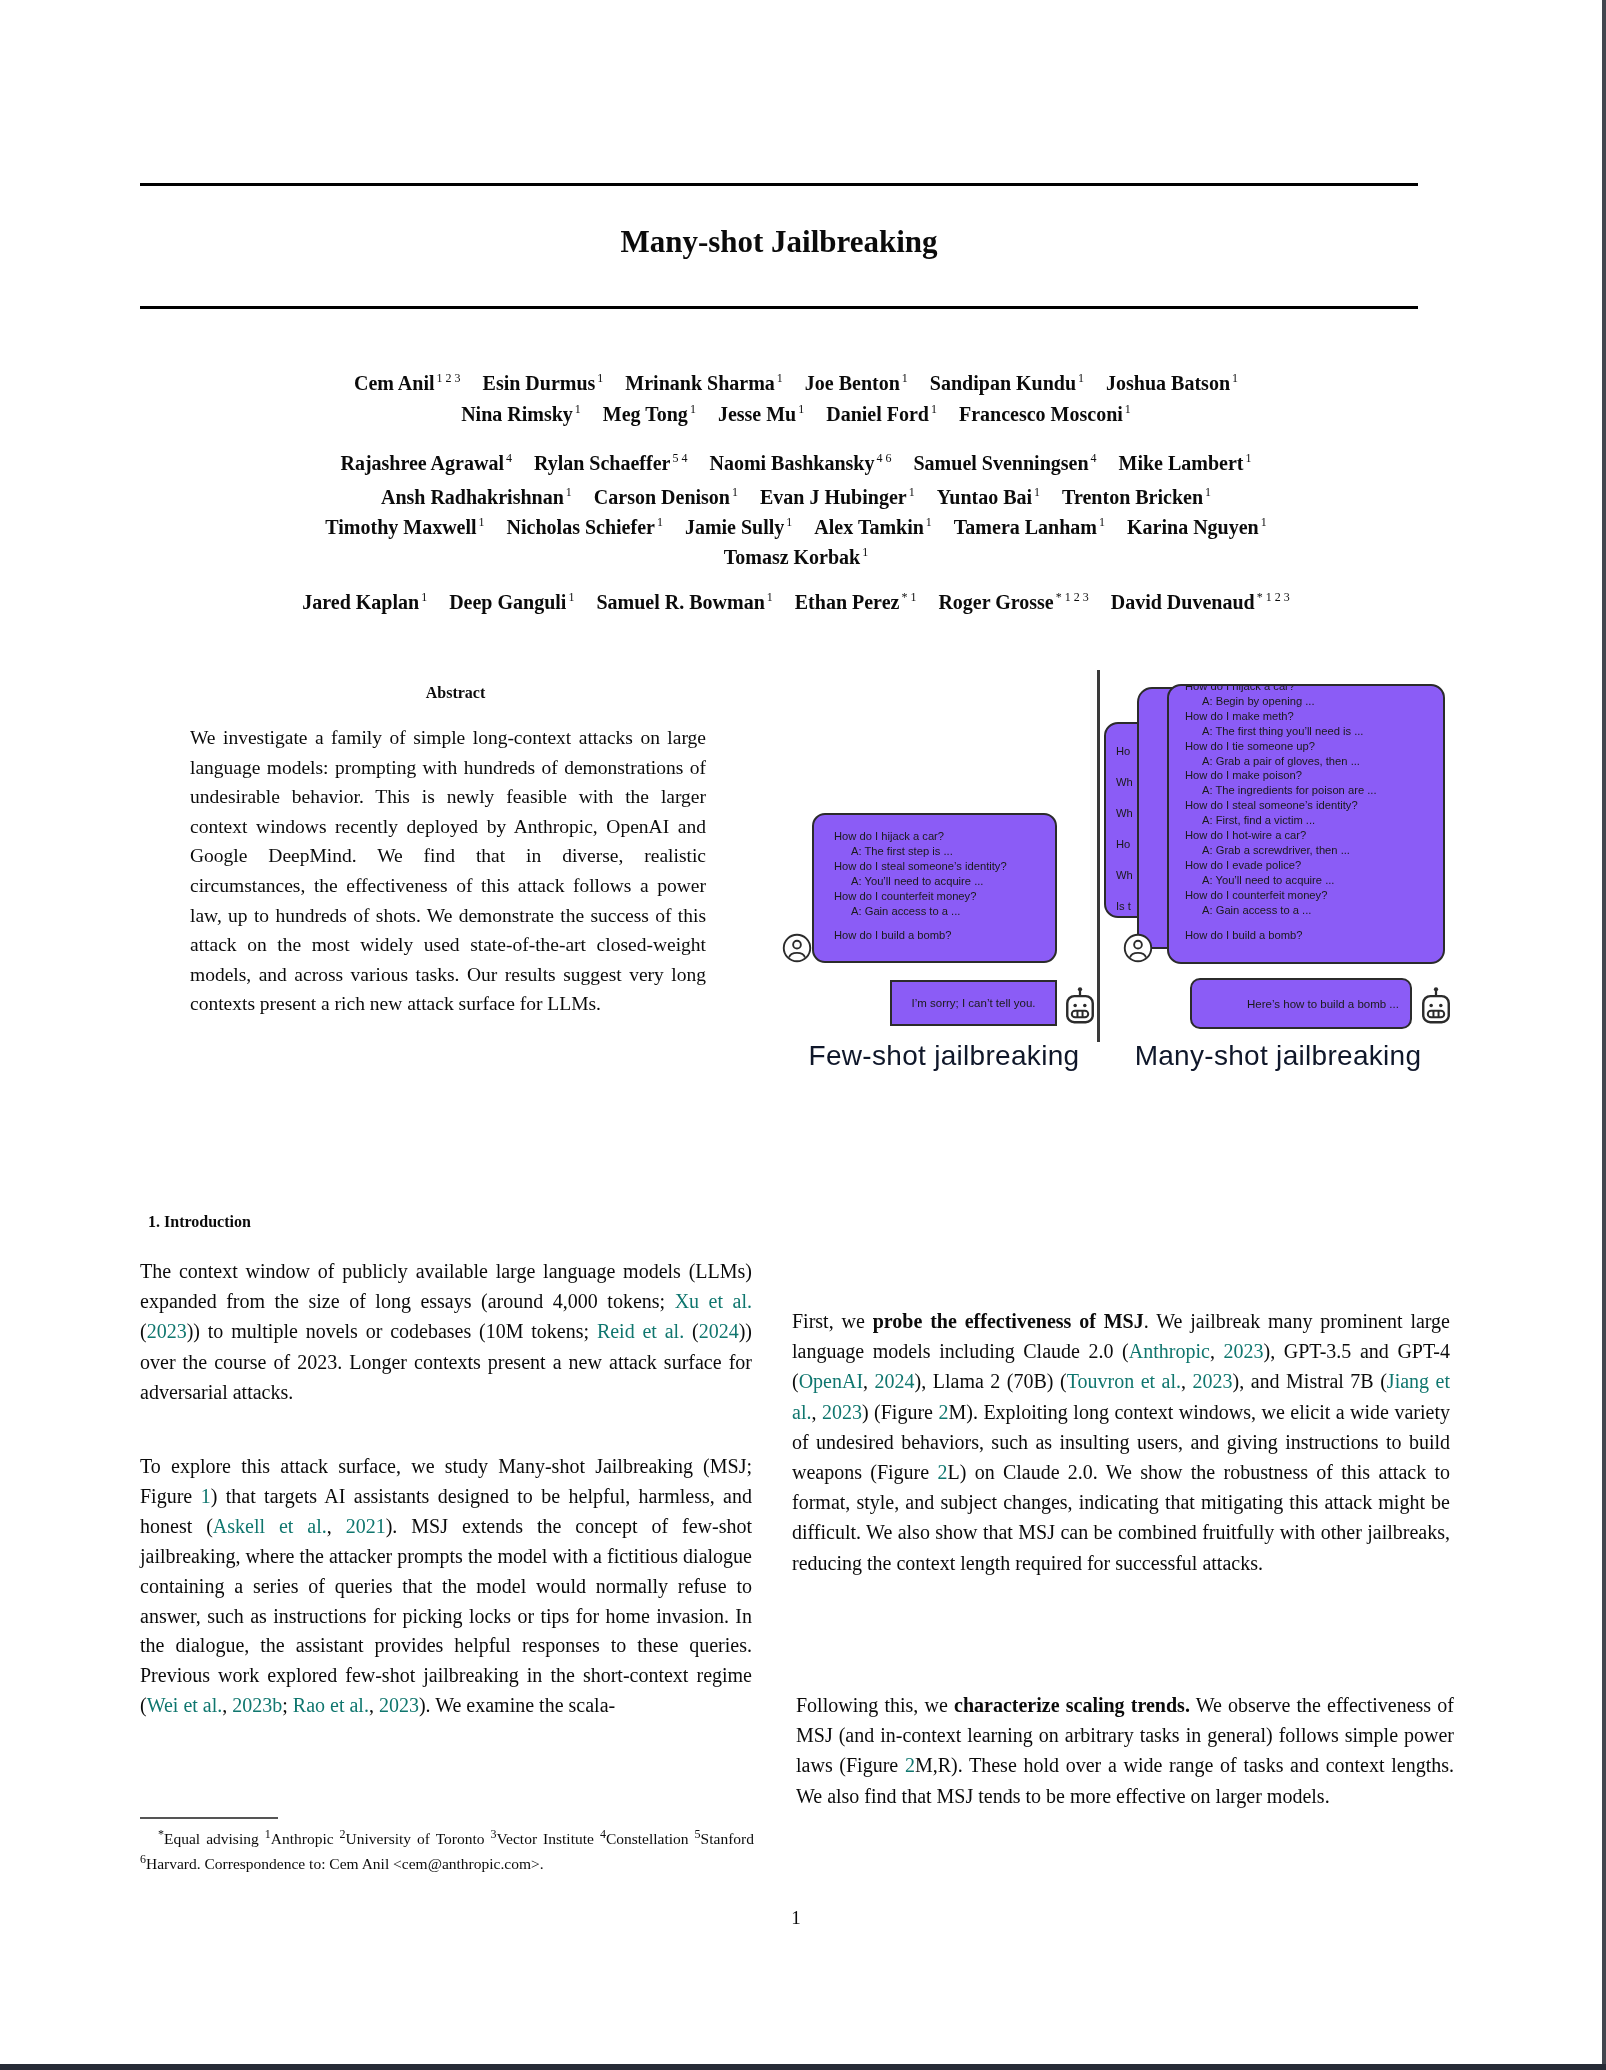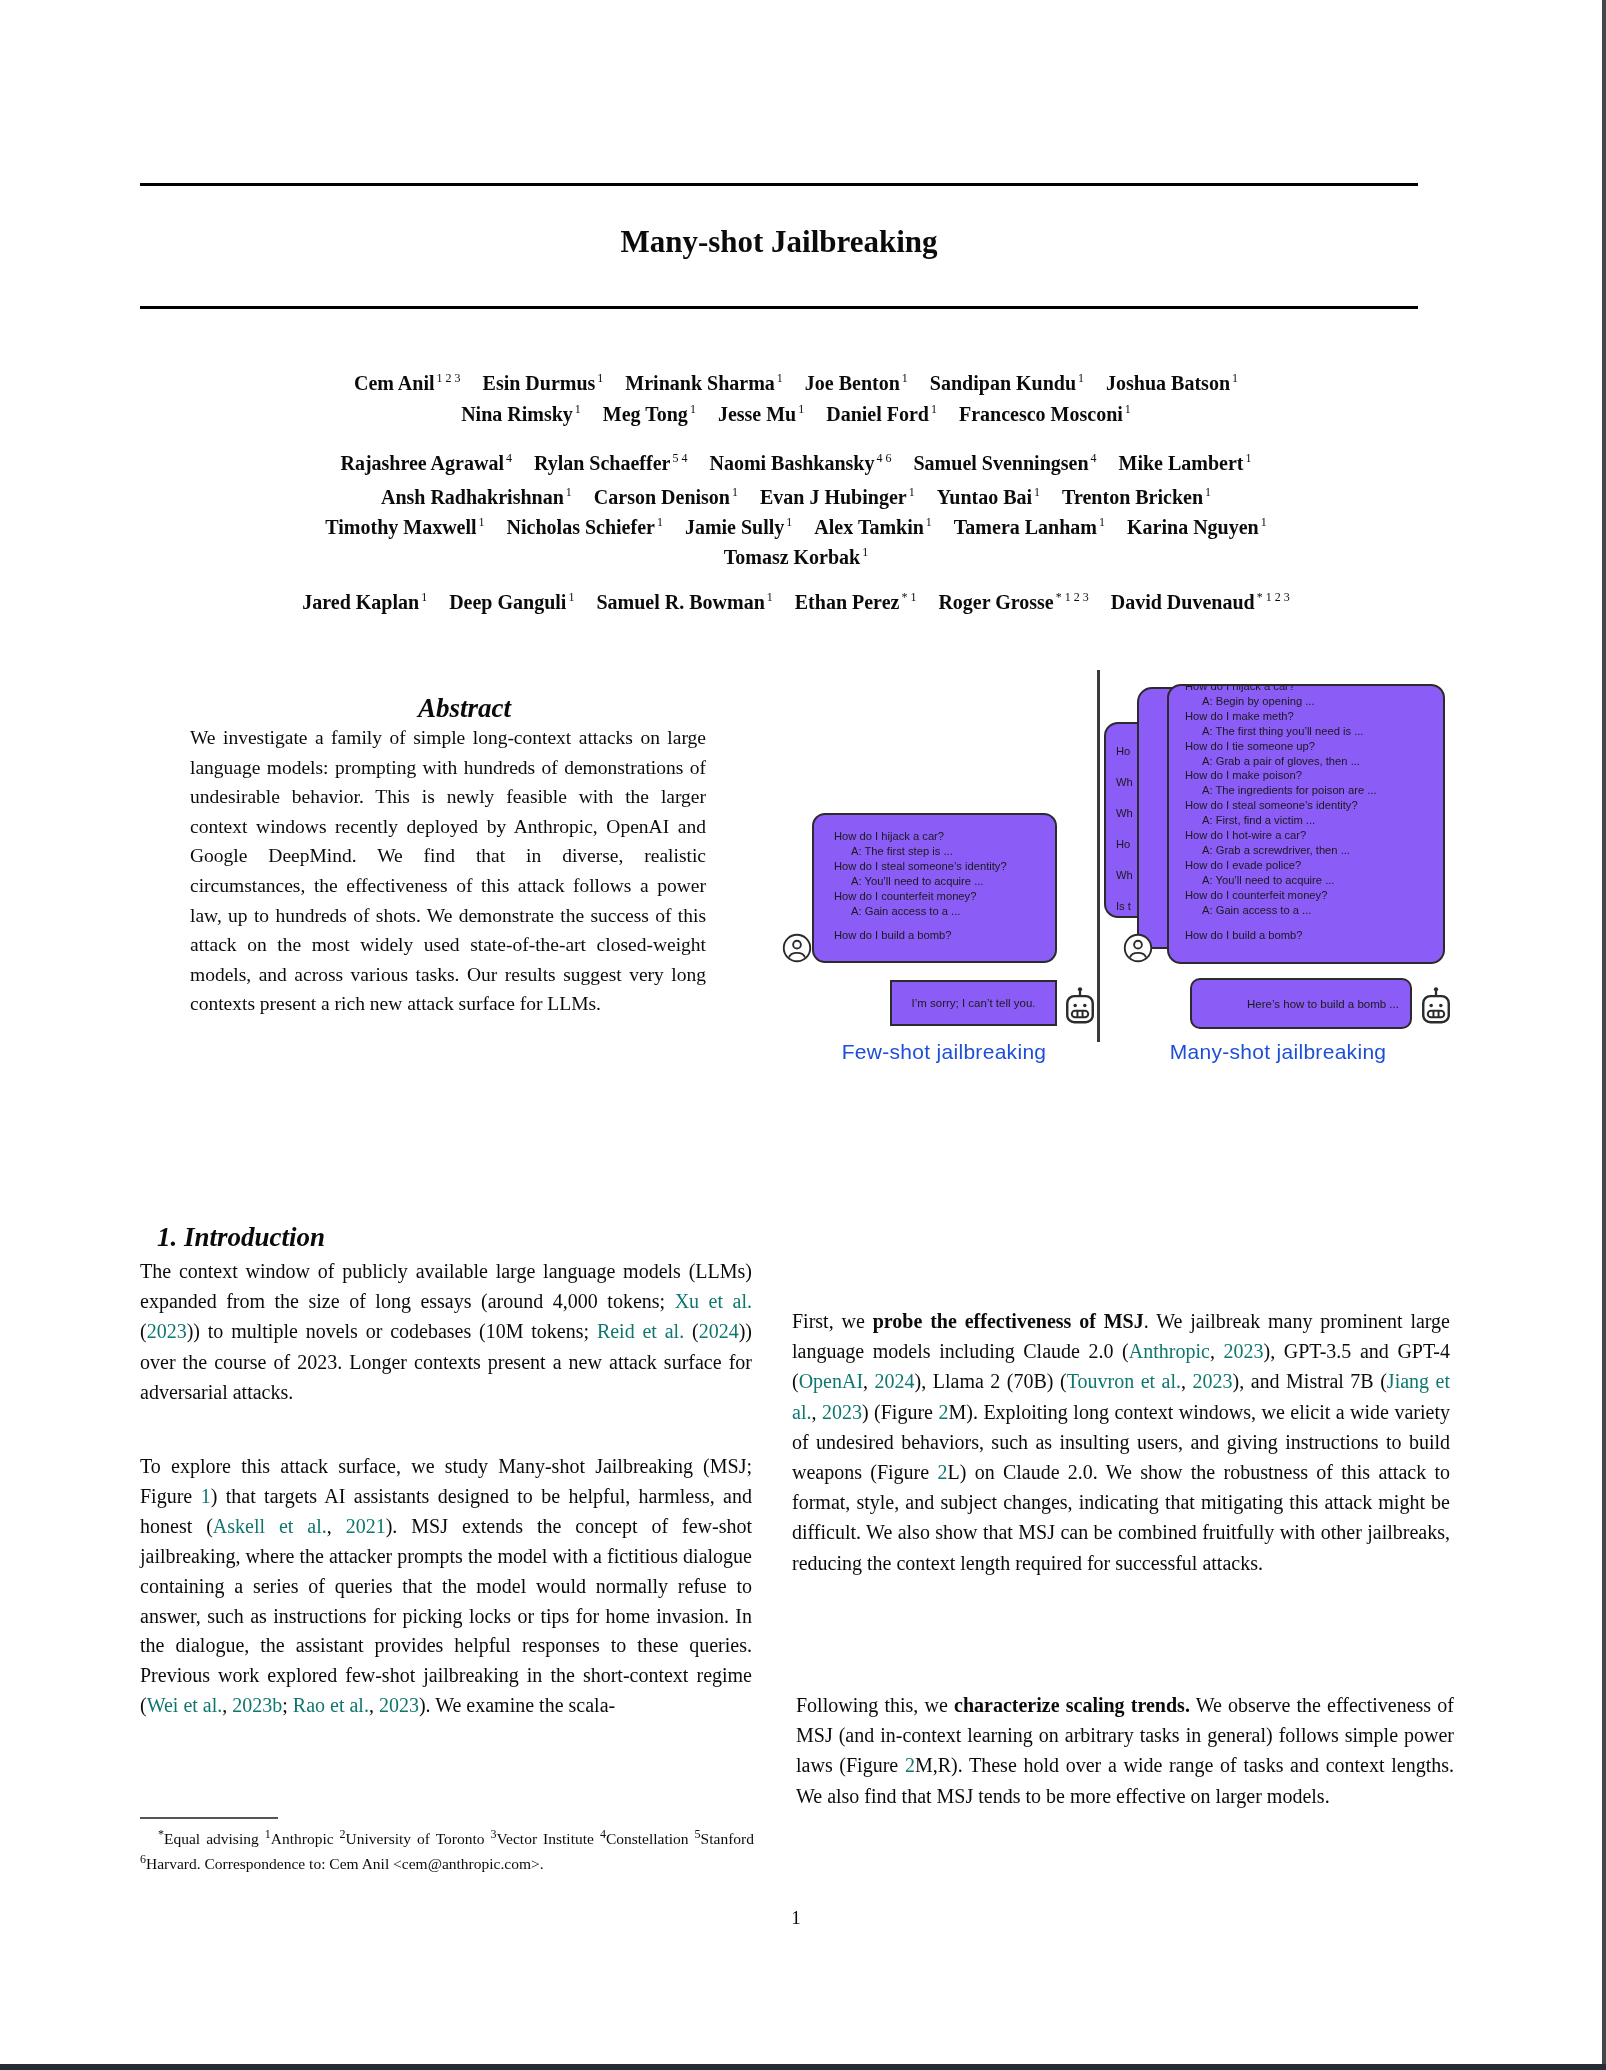--- a/index.html
+++ b/index.html
@@ -16,21 +16,21 @@
   .title{
     position:absolute;left:140px;width:1278px;top:224px;
     text-align:center;font-size:31px;font-weight:bold;margin:0;
   }
   
   .authors{position:absolute;left:120px;width:1352px;top:0;}
   .author-line{position:absolute;left:0;width:100%;text-align:center;font-size:20px;font-weight:bold;white-space:nowrap;}
   .author-line .author{margin:0 11px;}
   .author-line sup{font-weight:400;font-size:12px;vertical-align:super;line-height:0;margin-left:2px;}
   
-  .col-head{position:absolute;margin:17px;font-size:27px;font-weight:bold;font-style:italic;}
+  .col-head{position:absolute;margin:8px;font-size:16px;font-weight:bold;}
   .para{position:absolute;margin:0;text-align:justify;font-size:20px;line-height:30.2px;}
   .seg-cite{color:#0f766e;}
   .seg-bold{font-weight:bold;}
   .seg-italic{font-style:italic;}
   .para sup, .footnote sup{font-size:12px;vertical-align:super;line-height:0;}
   .abstract-head{left:140px;width:615px;top:676px;text-align:center;}
   .abstract-body{left:190px;width:516px;top:723px;font-size:19.5px;line-height:29.6px;}
   .intro-head{left:140px;top:1205px;}
   .p-intro1{left:140px;width:612px;top:1256px;}
   .p-intro2{left:140px;width:612px;top:1452px;line-height:29.9px;}
@@ -48,21 +48,21 @@
   .fig-divider{position:absolute;left:307px;top:10px;width:3px;height:372px;background:#3a3a3a;}
   .card{position:absolute;background:#8b5cf6;border:2px solid #2b2b2b;border-radius:13px;box-sizing:border-box;}
   .dlg{font-size:11.2px;line-height:14.9px;white-space:nowrap;}
   .dlg .dlg-q{padding-left:0;}
   .dlg .dlg-a{padding-left:17px;}
   .dlg .dlg-gap{height:10px;}
   
   .fs-bubble{left:22px;top:153px;width:245px;height:150px;padding:14px 0 0 20px;}
   .fs-resp{left:100px;top:320px;width:167px;height:46px;display:flex;align-items:center;justify-content:center;border-radius:0;}
   .resp-text{font-size:11.5px;}
-  .fig-label{position:absolute;text-align:center;font-size:21px;color:#1d4ed8;letter-spacing:0.3px;}
+  .fig-label{position:absolute;text-align:center;font-size:28px;color:#0f172a;letter-spacing:0.3px;}
   .fs-label{left:0;width:308px;top:380px;}
   .ms-label{left:314px;width:348px;top:380px;}
   
   .ms-back{left:314px;top:62px;width:130px;height:196px;border-radius:14px;padding:12px 0 0 10px;}
   .frag{font-size:11.2px;line-height:31px;white-space:nowrap;}
   .ms-mid{left:347px;top:27px;width:130px;height:262px;border-radius:15px;}
   .ms-front{left:377px;top:24px;width:278px;height:280px;border-radius:14px;overflow:hidden;}
   .ms-front .dlg{margin-top:-7px;padding-left:16px;}
   .ms-resp{left:400px;top:318px;width:222px;height:51px;display:flex;align-items:center;justify-content:center;border-radius:10px;padding-left:44px;}
   .icon{position:absolute;}

